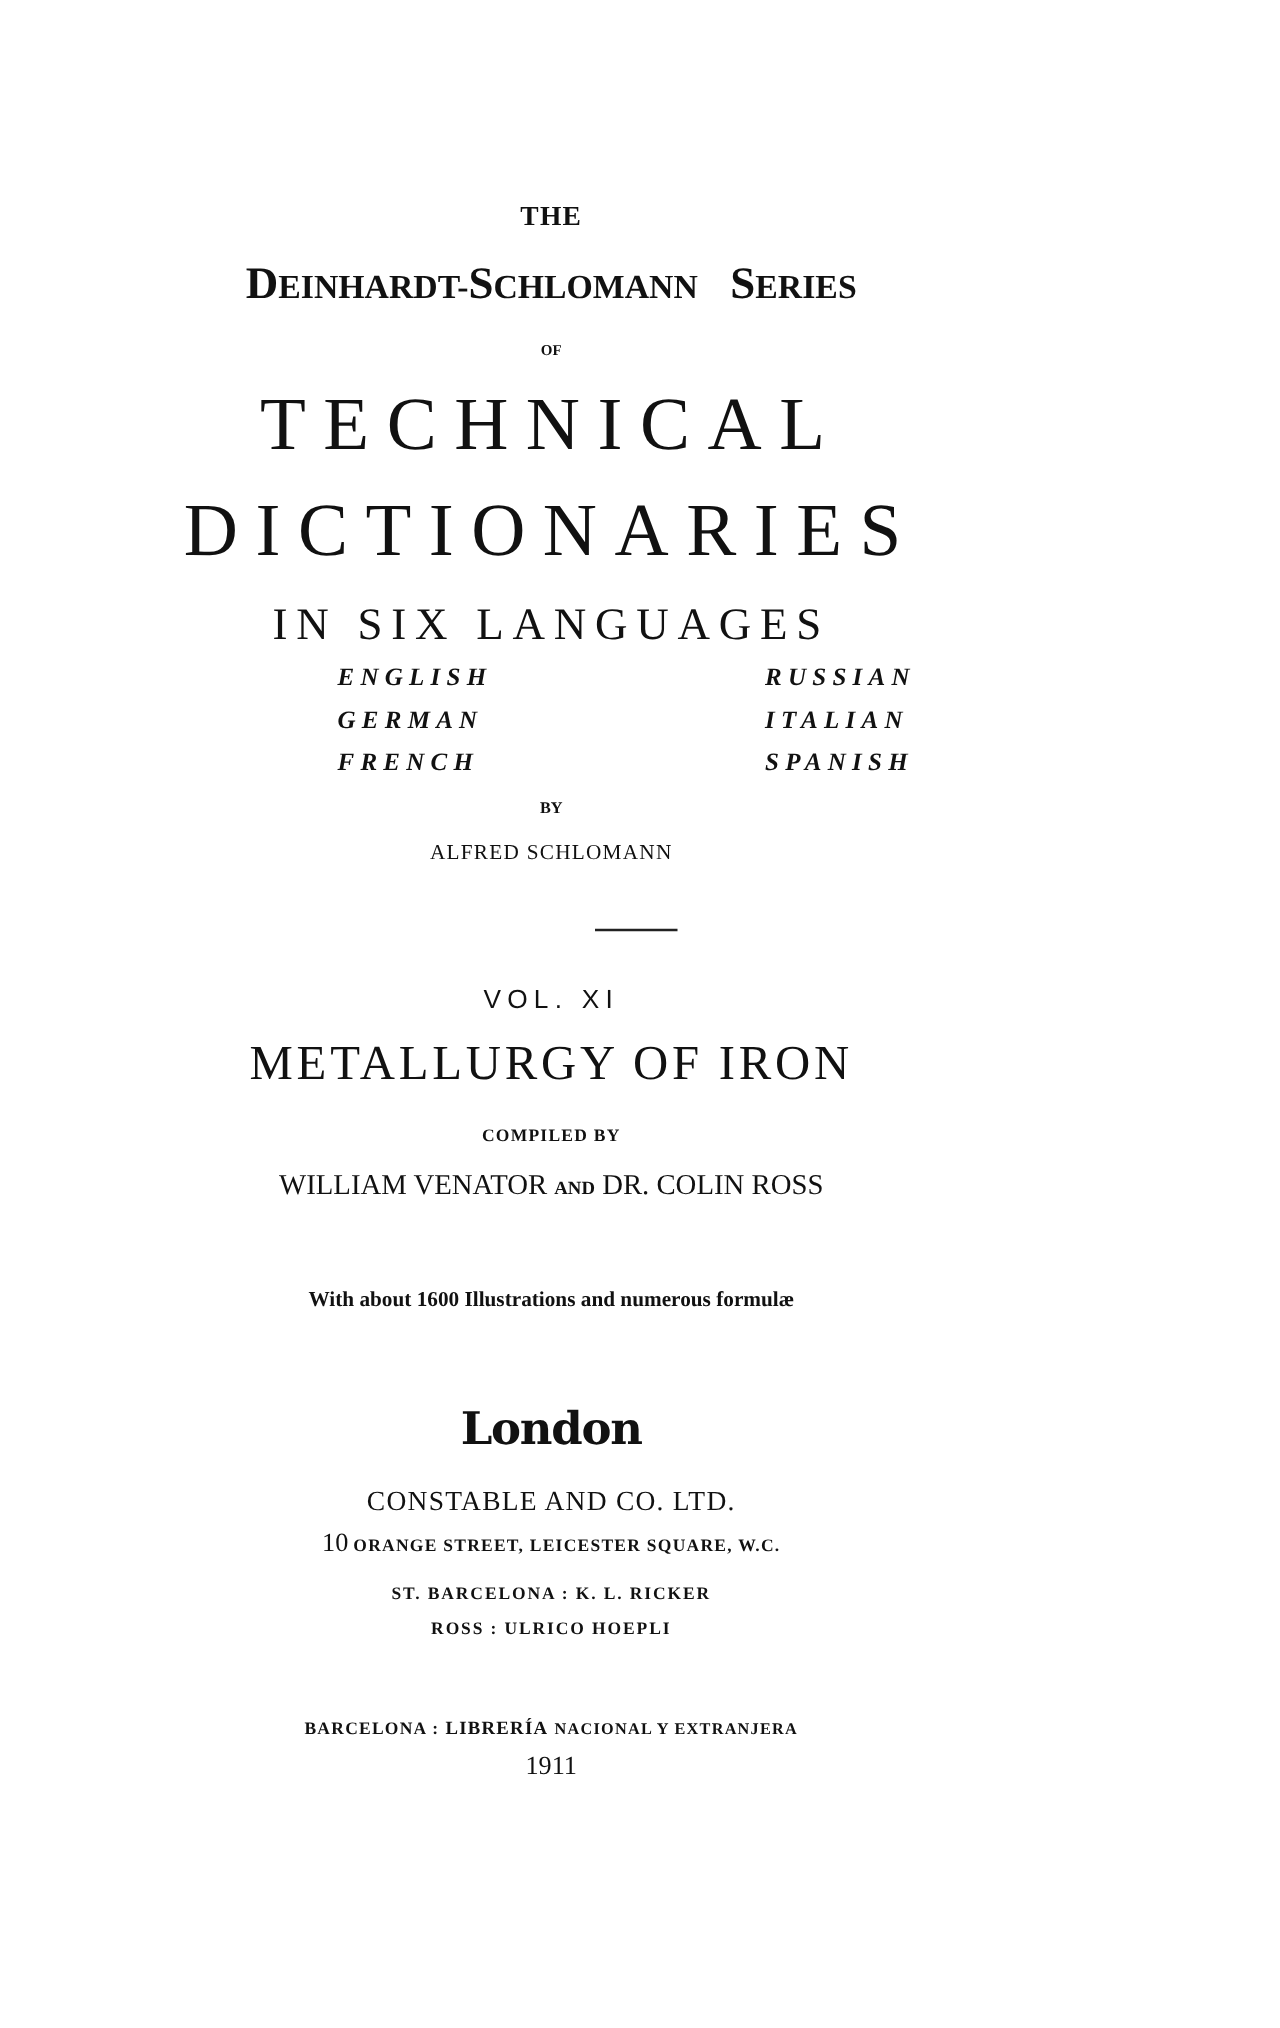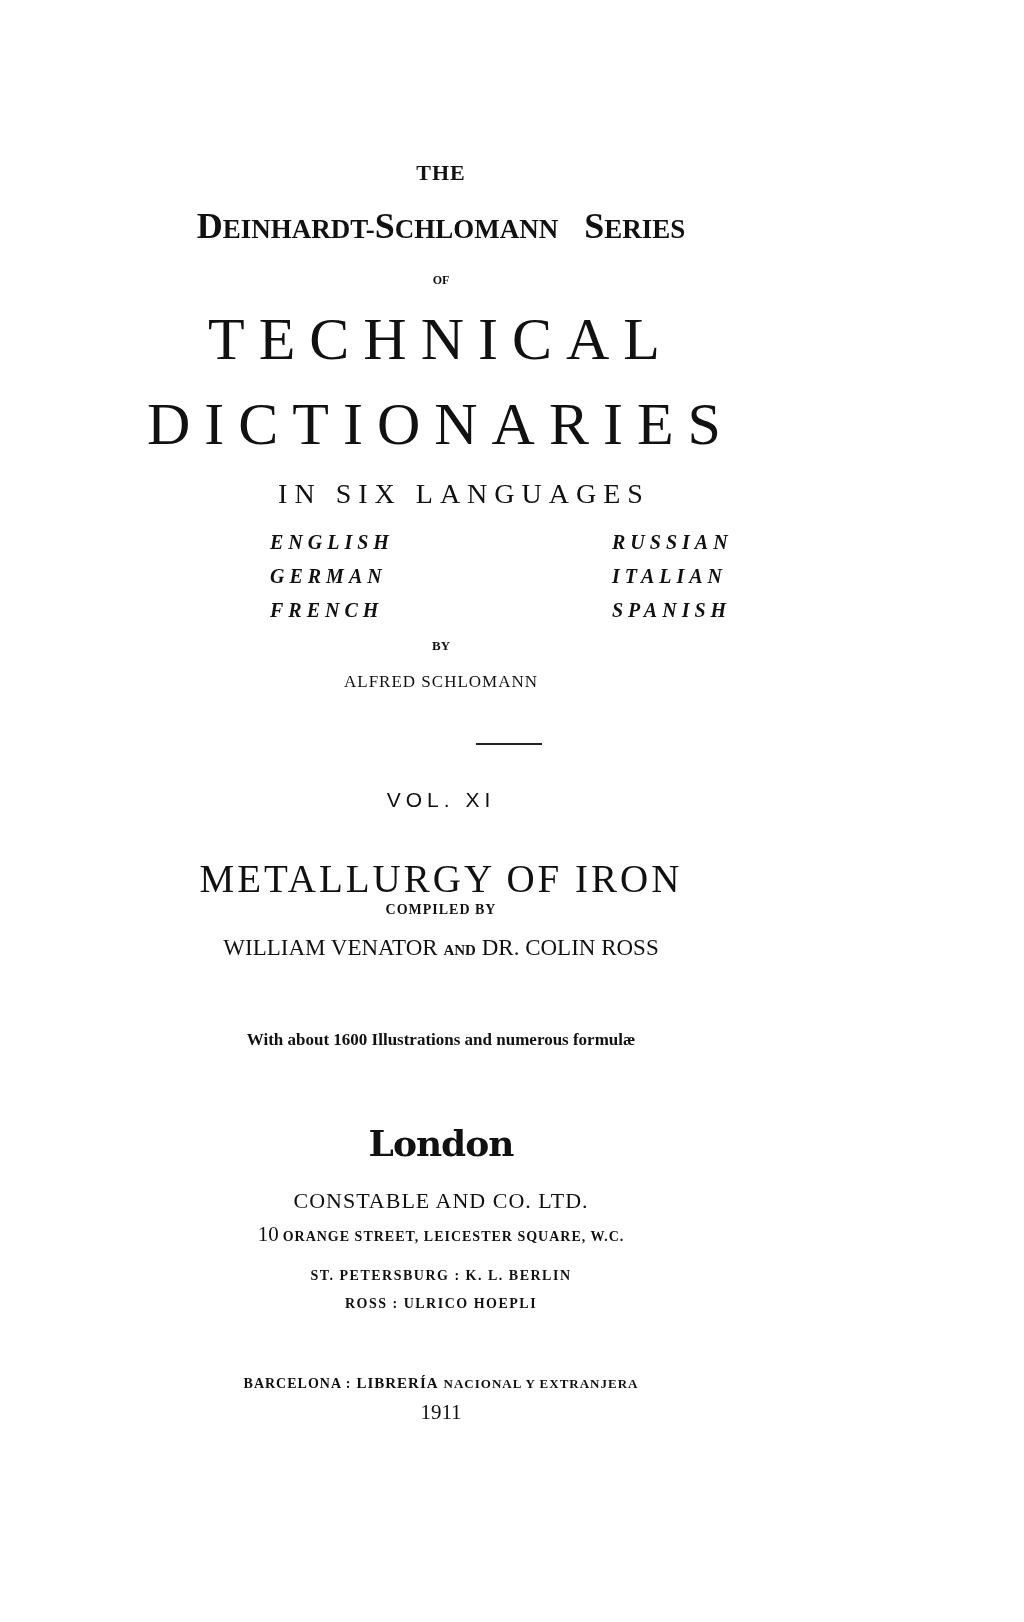--- a/index.html
+++ b/index.html
@@ -20,41 +20,41 @@
 
 <div class="line bold" style="top:205px;">
   <span class="sc-big">D</span><span class="sc-small">EINHARDT-</span><span class="sc-big">S</span><span class="sc-small">CHLOMANN</span><span style="display:inline-block;width:26px;"></span><span class="sc-big">S</span><span class="sc-small">ERIES</span>
 </div>
 
 <div class="line bold" style="top:273px;font-size:12px;">OF</div>
 
 <div class="line" style="top:305px;font-size:60px;letter-spacing:14px;">TECHNICAL</div>
 <div class="line" style="top:390px;font-size:60px;letter-spacing:14px;">DICTIONARIES</div>
 
-<div class="line" style="top:478px;font-size:28px;letter-spacing:7px;padding-left:23px;">IN SIX LANGUAGES</div>
+<div class="line" style="top:478px;font-size:36px;letter-spacing:7px;">IN SIX LANGUAGES</div>
 
 <div class="lang-col" style="left:270px;top:525px;line-height:34px;">
   <div>ENGLISH</div>
   <div>GERMAN</div>
   <div>FRENCH</div>
 </div>
 <div class="lang-col" style="left:612px;top:525px;line-height:34px;">
   <div>RUSSIAN</div>
   <div>ITALIAN</div>
   <div>SPANISH</div>
 </div>
 
 <div class="line bold" style="top:638px;font-size:13px;">BY</div>
 <div class="line" style="top:672px;font-size:17px;letter-spacing:1px;">ALFRED SCHLOMANN</div>
 
 <div class="rule"></div>
 
 <div class="line" style="top:788px;font-family:'Liberation Sans','DejaVu Sans',sans-serif;font-size:21px;letter-spacing:5px;">VOL. XI</div>
 
-<div class="line" style="top:828px;font-size:39px;letter-spacing:3px;margin-top:28px;">METALLURGY OF IRON</div>
+<div class="line" style="top:828px;font-size:39px;letter-spacing:3px;">METALLURGY OF IRON</div>
 
 <div class="line bold" style="top:902px;font-size:14px;letter-spacing:1px;">COMPILED BY</div>
 
 <div class="line" style="top:935px;font-size:23px;">
   <span>WILLIAM VENATOR</span>
   <span style="font-size:15px;font-weight:bold;">AND</span>
   <span>DR. COLIN ROSS</span>
 </div>
 
 <div class="line bold" style="top:1030px;font-size:17px;">With about 1600 Illustrations and numerous formulæ</div>
@@ -62,21 +62,21 @@
 <div class="line blackletter" style="top:1122px;">London</div>
 
 <div class="line" style="top:1188px;font-size:22px;letter-spacing:1px;">CONSTABLE AND CO. LTD.</div>
 
 <div class="line" style="top:1222px;">
   <span style="font-size:21px;">10</span>
   <span style="font-size:14px;font-weight:bold;letter-spacing:1px;">ORANGE STREET, LEICESTER SQUARE, W.C.</span>
 </div>
 
 <div class="line bold" style="top:1262px;font-size:14px;letter-spacing:1.5px;line-height:28px;">
-  <div>ST. PETERSBURG : K. L. BERLIN</div>
+  <div>ST. BARCELONA : K. L. RICKER</div>
   <div>ROSS : ULRICO HOEPLI</div>
 </div>
 
 <div class="line bold" style="top:1374px;letter-spacing:1px;">
   <span style="font-size:14px;">BARCELONA :</span>
   <span style="font-size:15px;">LIBRERÍA</span>
   <span style="font-size:13px;">NACIONAL Y EXTRANJERA</span>
 </div>
 
 <div class="line" style="top:1400px;font-size:21px;">1911</div>

